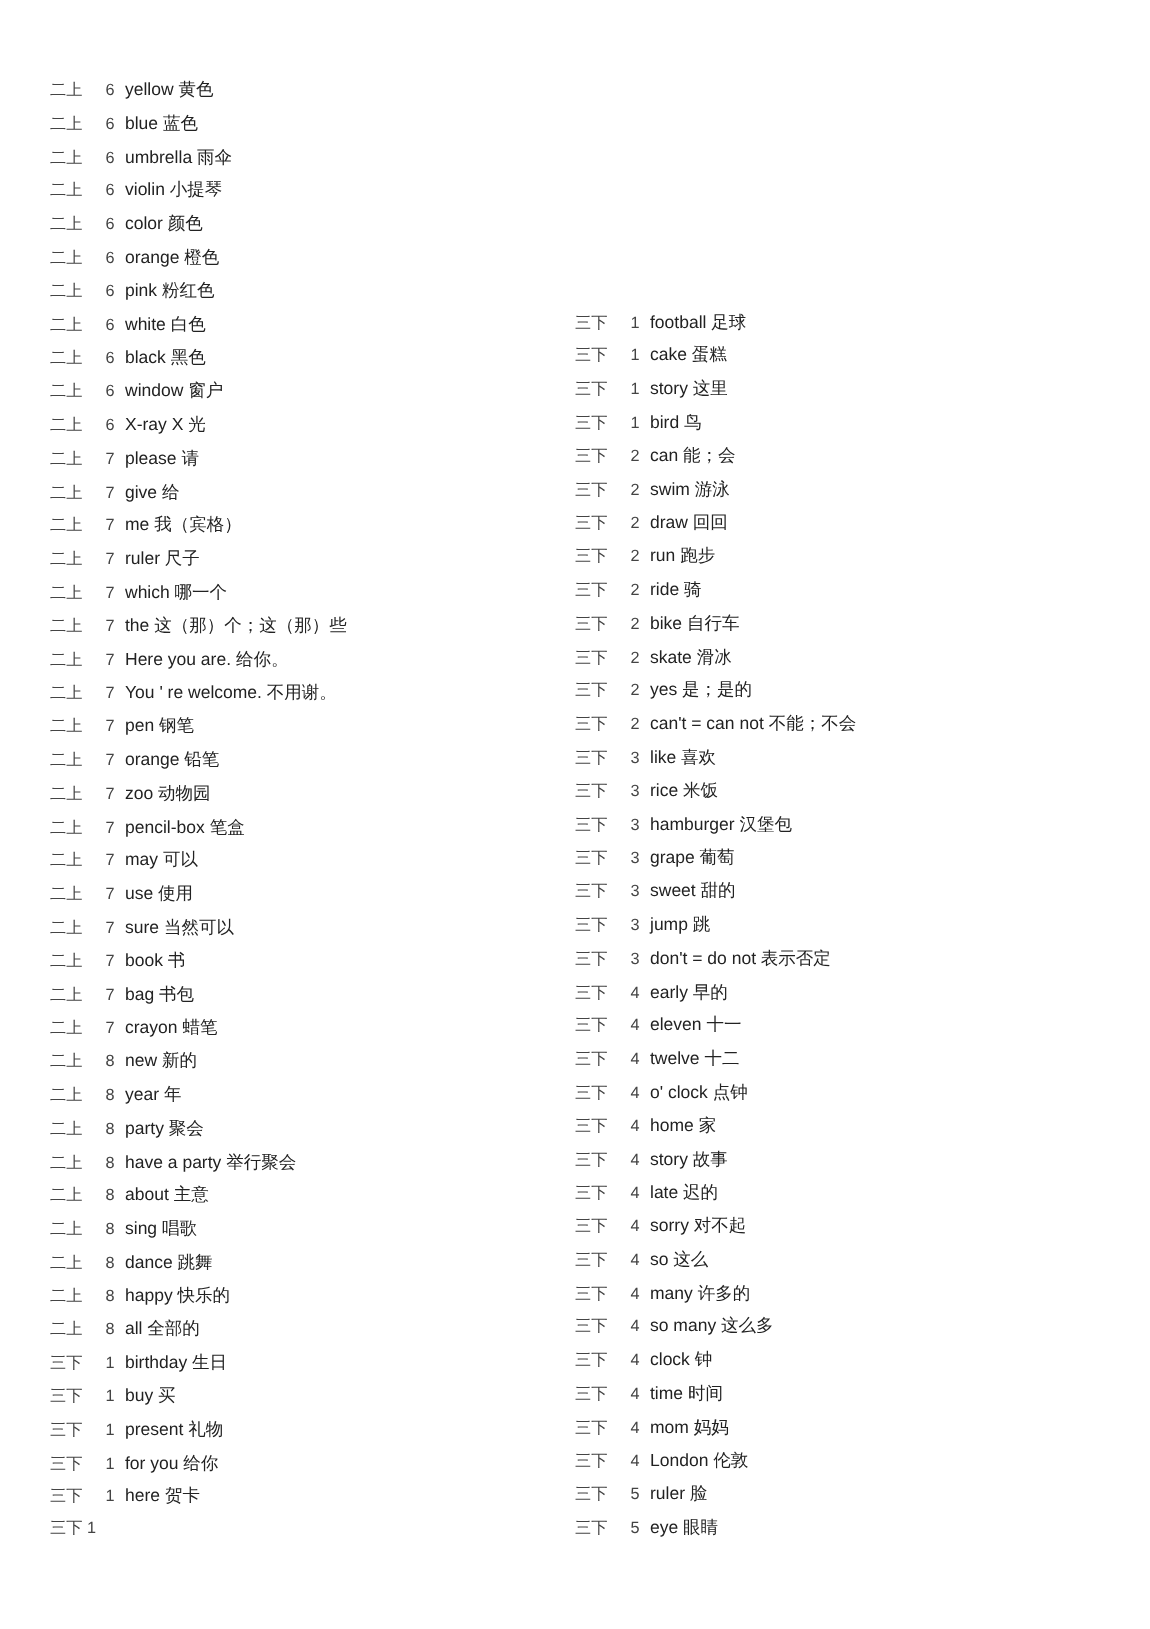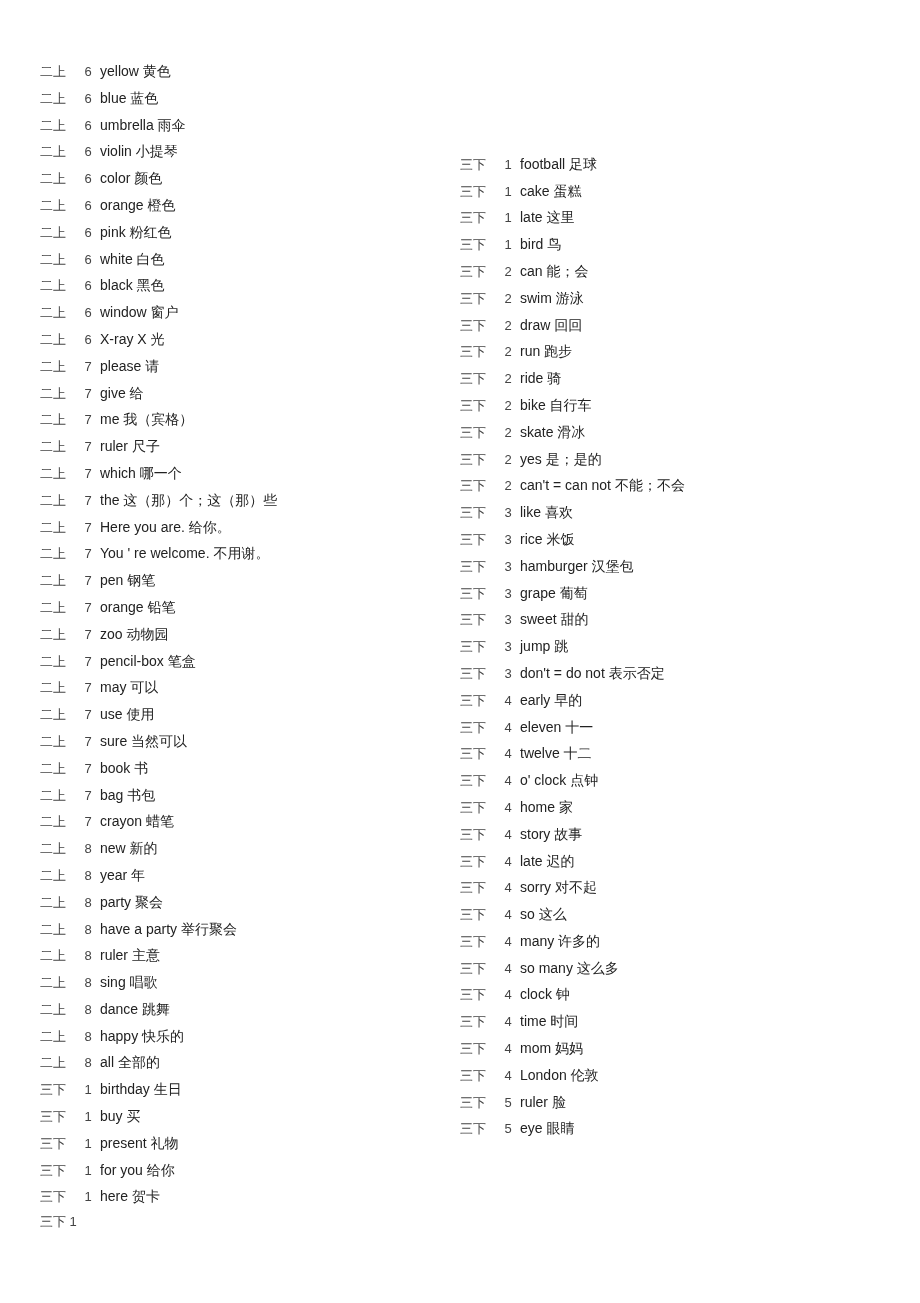--- a/index.html
+++ b/index.html
@@ -6,21 +6,21 @@
     body {
       font-family: Arial, "Microsoft YaHei", sans-serif;
       font-size: 14px;
       color: #222;
       background: #fff;
       padding: 60px 40px;
     }
     .columns-wrapper {
       display: flex;
       gap: 0;
-      align-items: center;
+      align-items: flex-end;
     }
     .column {
       flex: 1;
       min-width: 0;
     }
     .entry {
       display: flex;
       align-items: baseline;
       margin-bottom: 4px;
       line-height: 1.6;
@@ -210,21 +210,21 @@
     <span class="word">party 聚会</span>
   </div>
       <div class="entry">
     <span class="grade">二上</span>
     <span class="unit">8</span>
     <span class="word">have a party 举行聚会</span>
   </div>
       <div class="entry">
     <span class="grade">二上</span>
     <span class="unit">8</span>
-    <span class="word">ruler 主意</span>
+    <span class="word">about 主意</span>
   </div>
       <div class="entry">
     <span class="grade">二上</span>
     <span class="unit">8</span>
     <span class="word">sing 唱歌</span>
   </div>
       <div class="entry">
     <span class="grade">二上</span>
     <span class="unit">8</span>
     <span class="word">dance 跳舞</span>
@@ -275,21 +275,21 @@
     <span class="word">football 足球</span>
   </div>
       <div class="entry">
     <span class="grade">三下</span>
     <span class="unit">1</span>
     <span class="word">cake 蛋糕</span>
   </div>
       <div class="entry">
     <span class="grade">三下</span>
     <span class="unit">1</span>
-    <span class="word">late 这里</span>
+    <span class="word">story 这里</span>
   </div>
       <div class="entry">
     <span class="grade">三下</span>
     <span class="unit">1</span>
     <span class="word">bird 鸟</span>
   </div>
       <div class="entry">
     <span class="grade">三下</span>
     <span class="unit">2</span>
     <span class="word">can 能；会</span>

